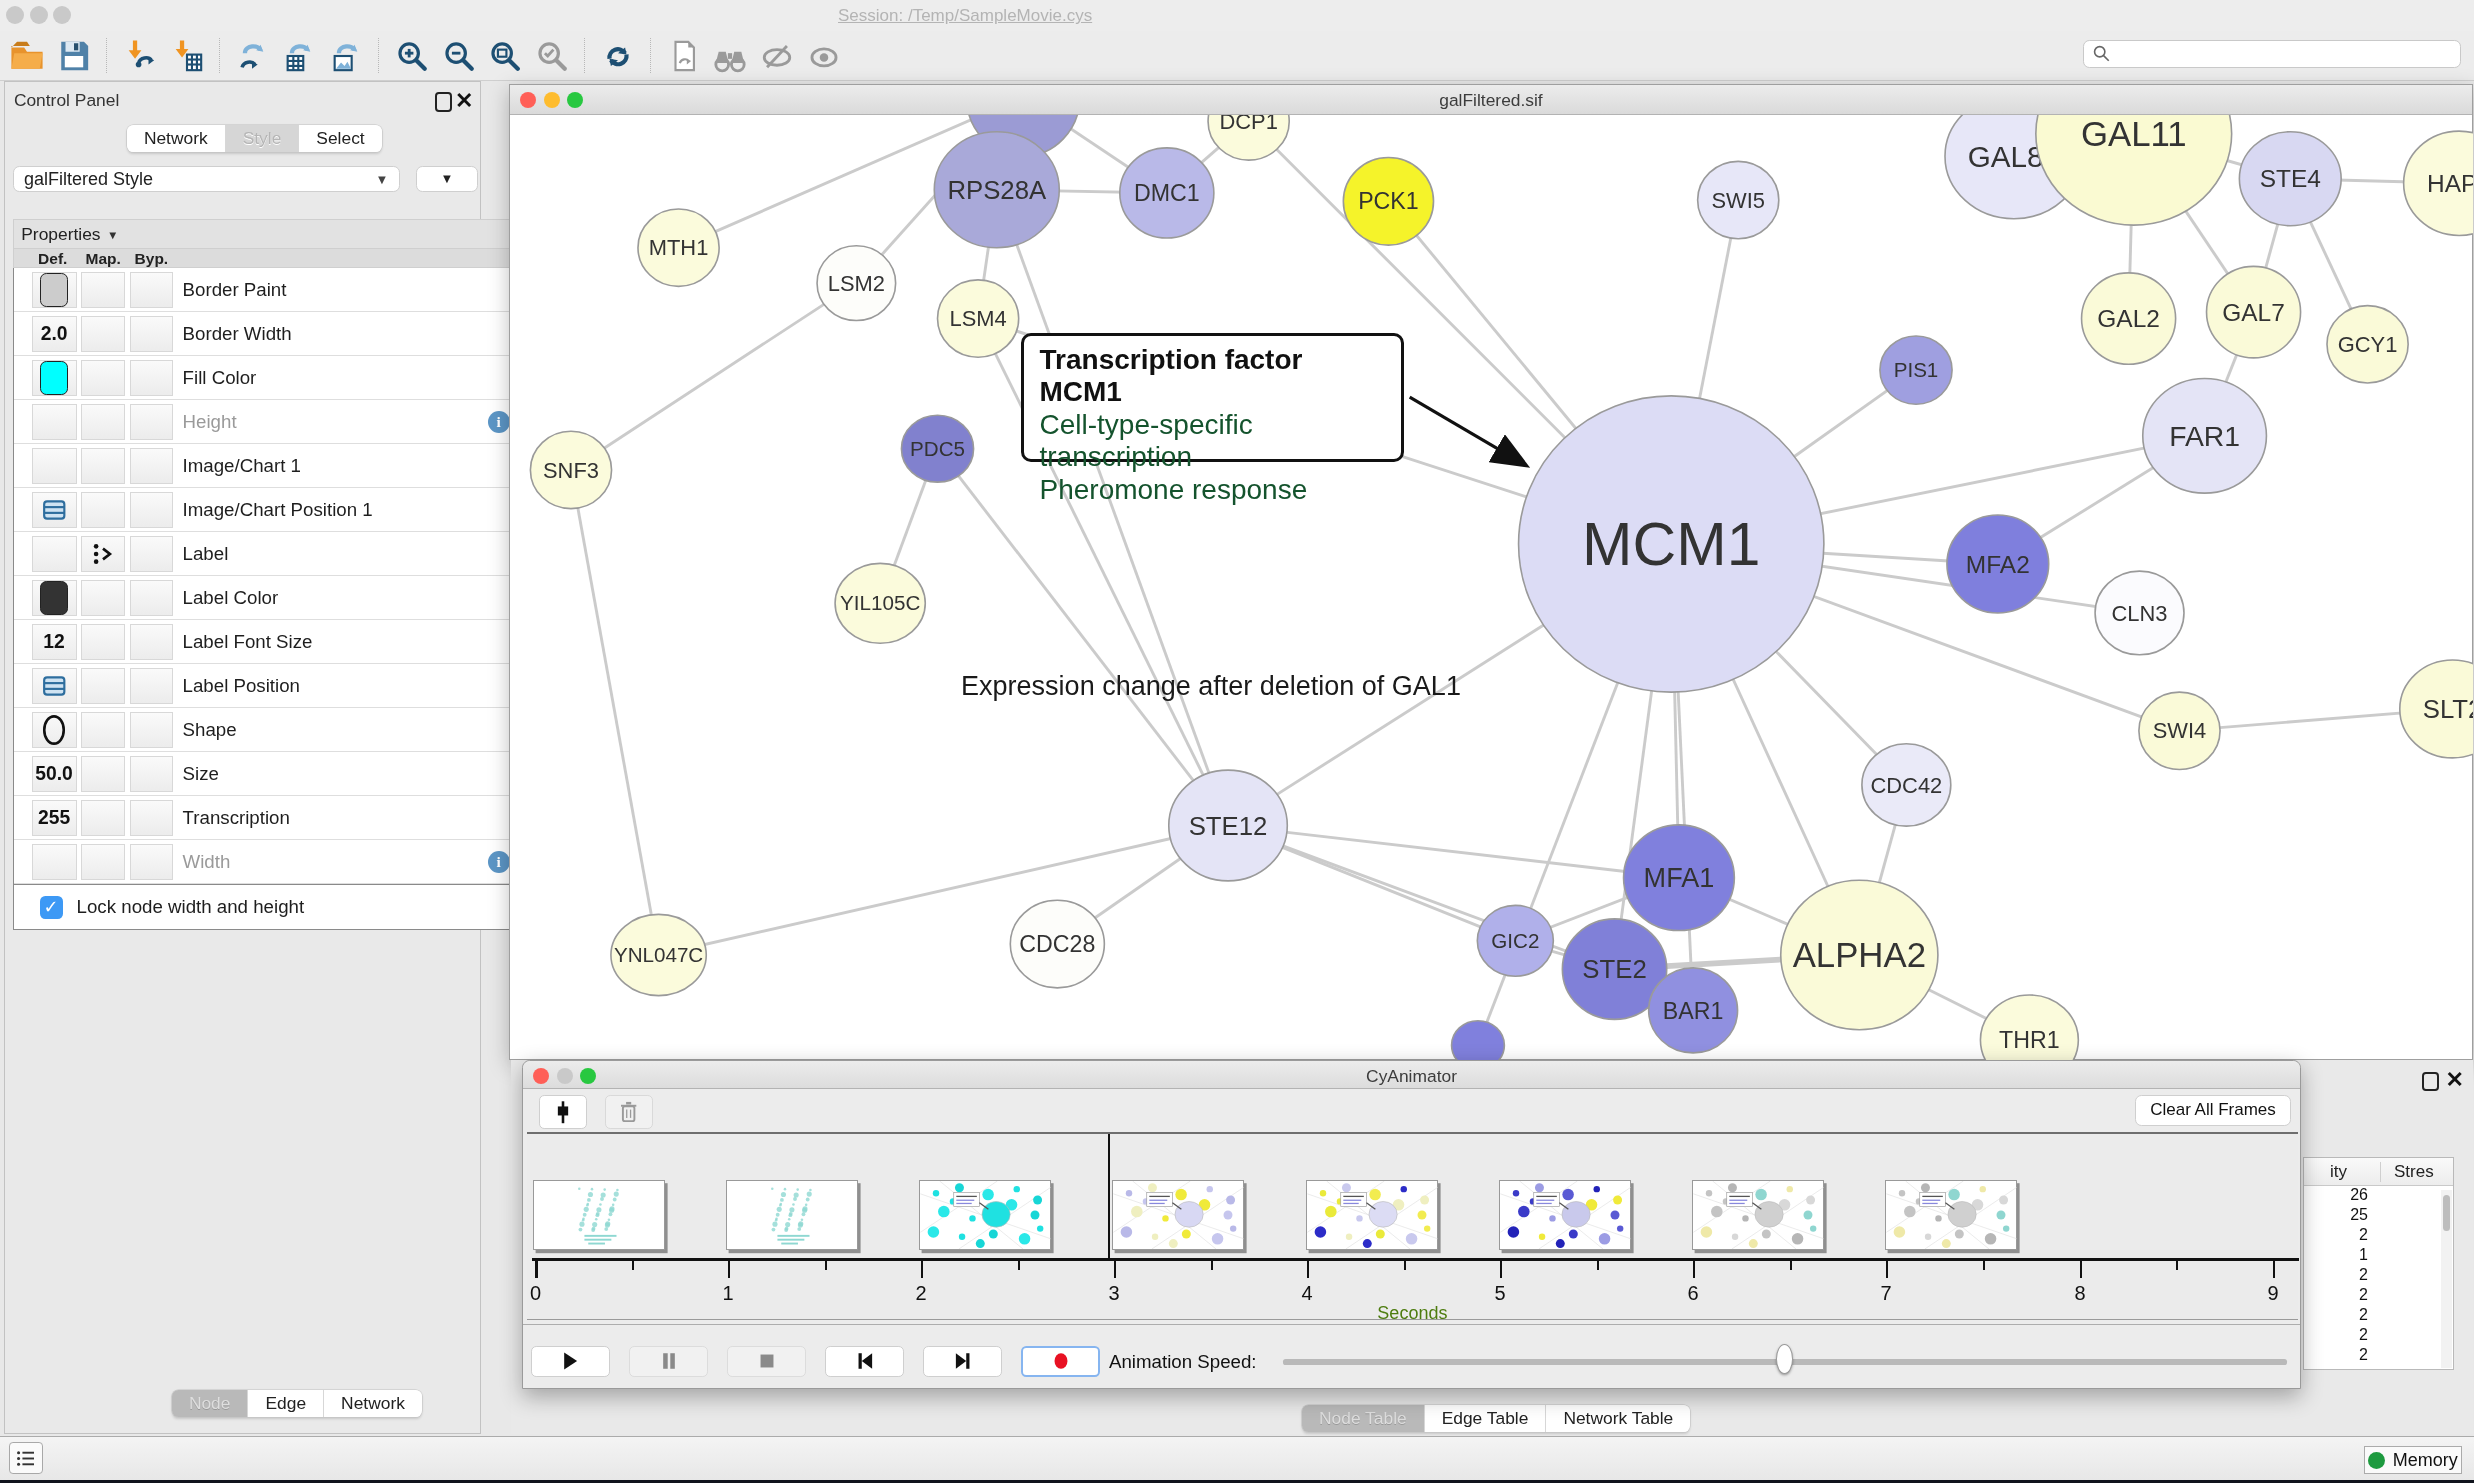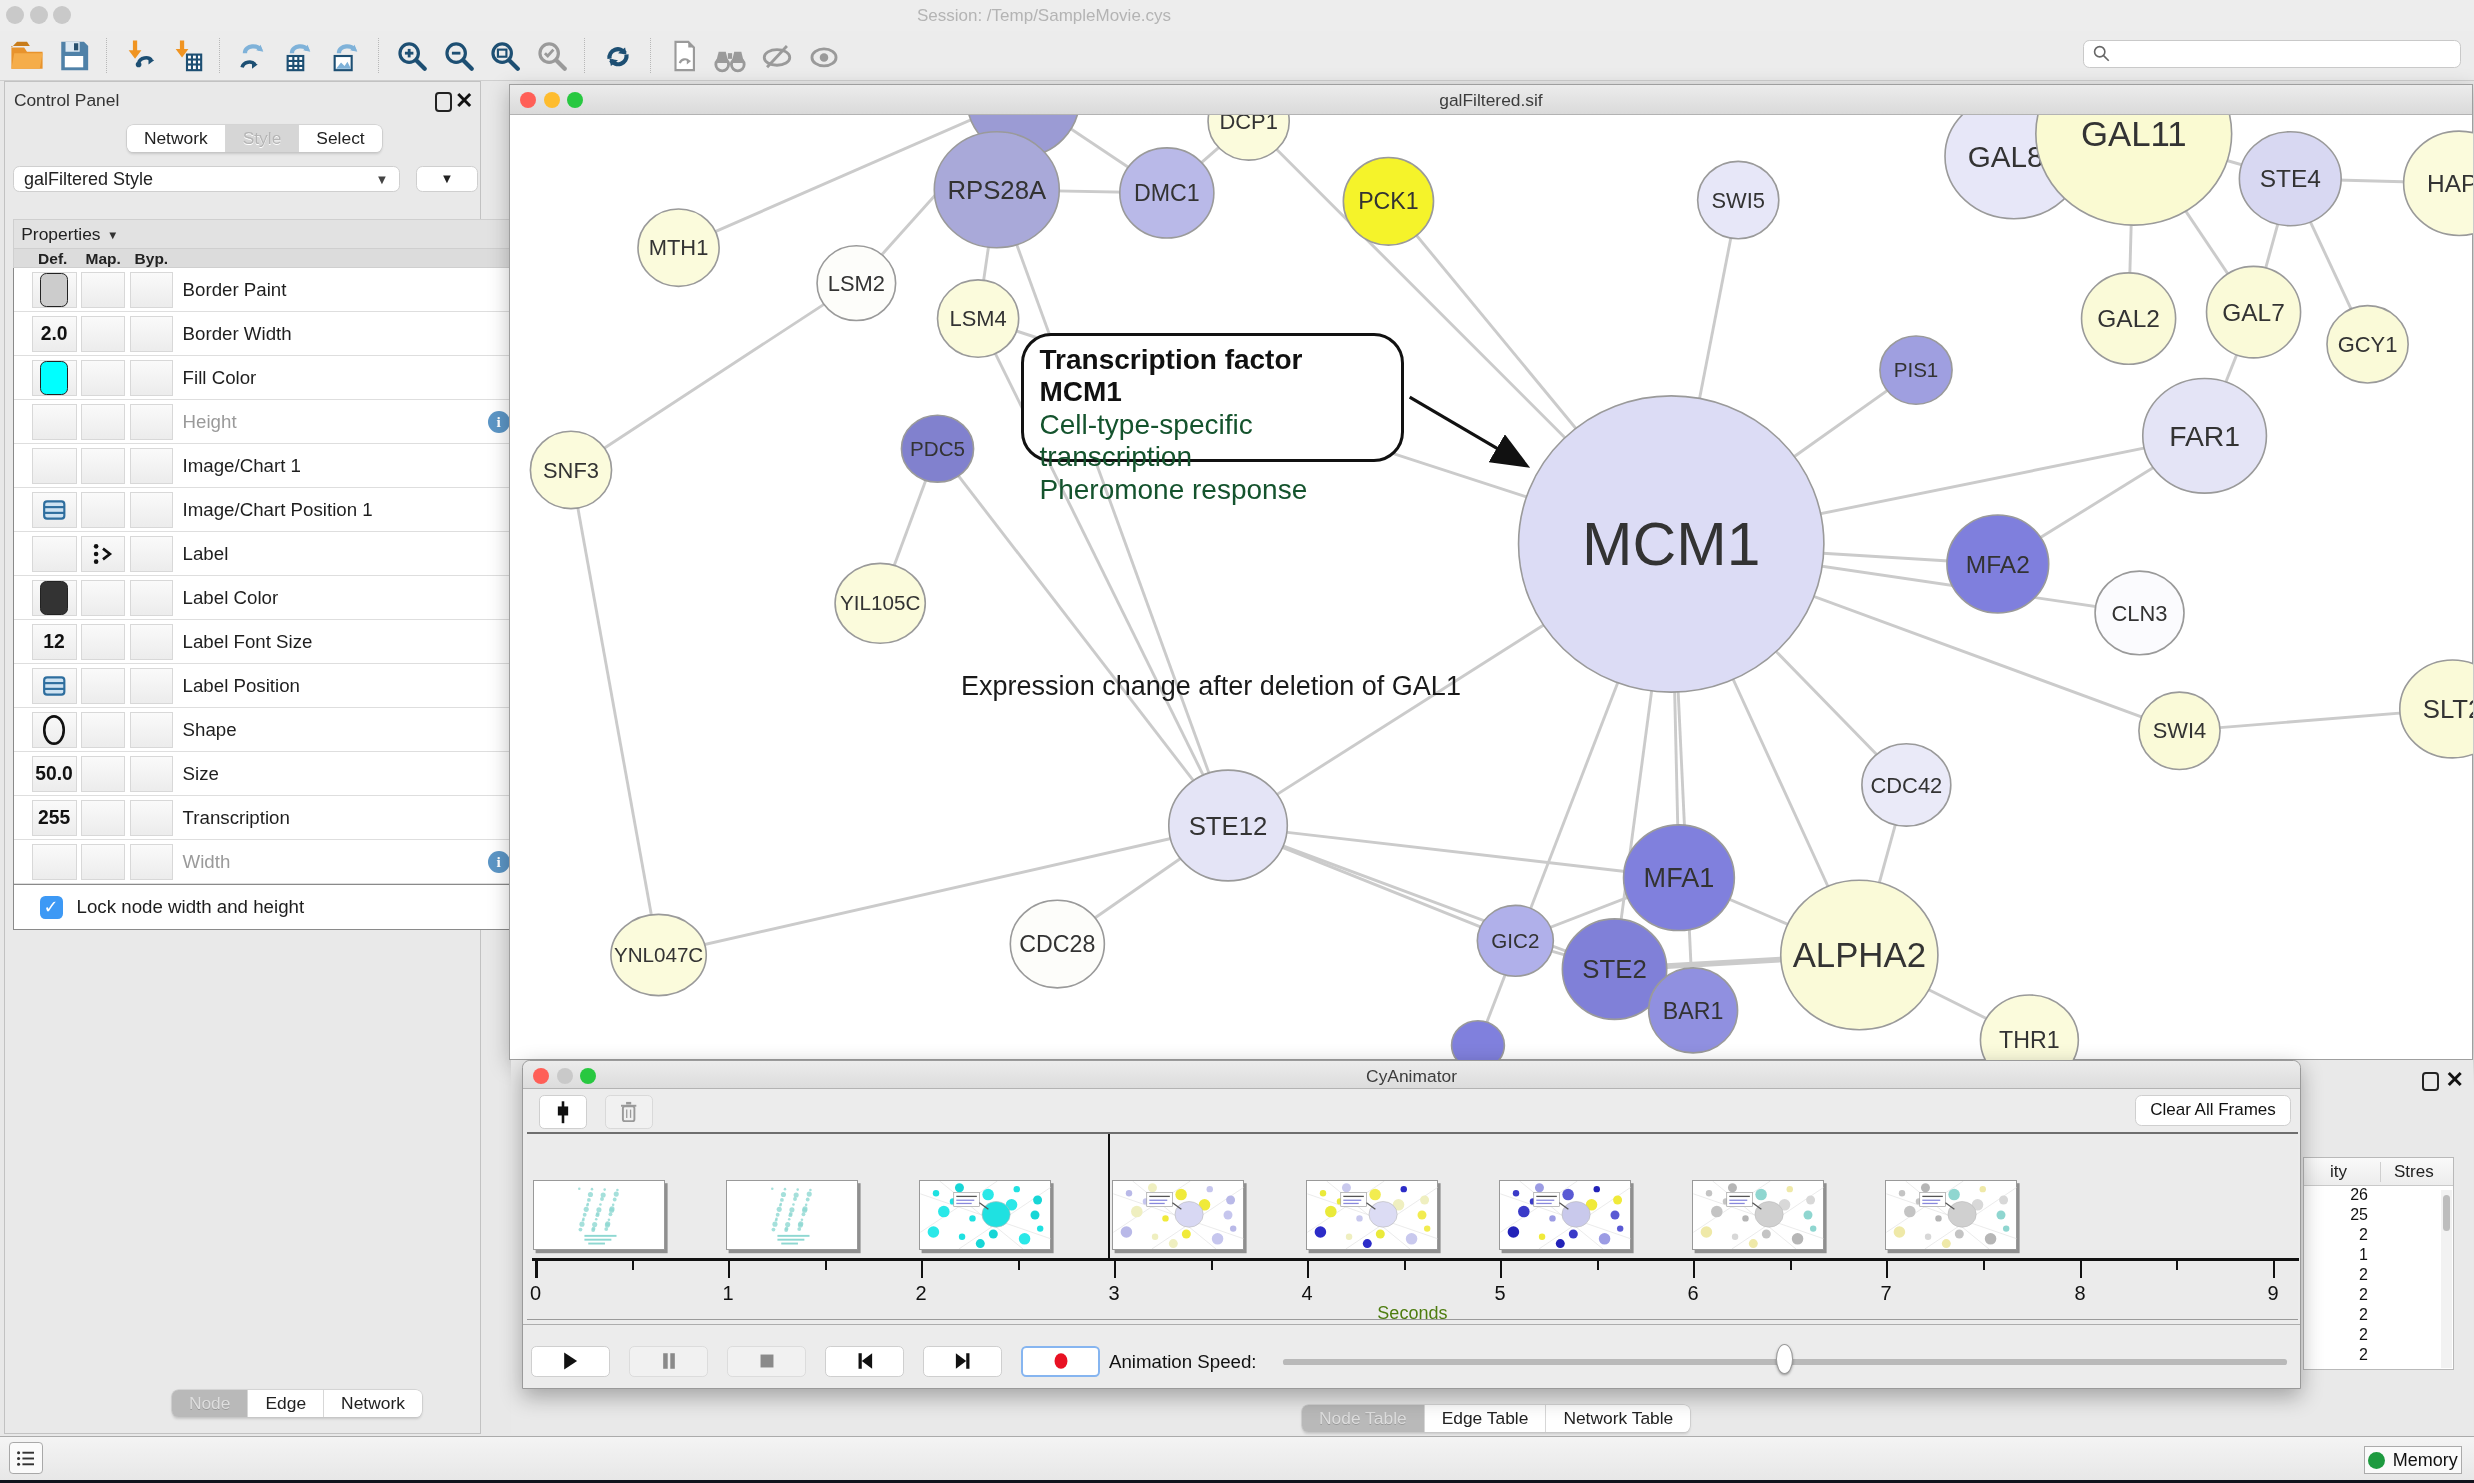--- a/index.html
+++ b/index.html
@@ -3,22 +3,22 @@
 <meta charset="utf-8">
 <style>
   * { margin:0; padding:0; box-sizing:border-box; }
   html,body { width:2475px; height:1484px; overflow:hidden;
     font-family:"Liberation Sans", sans-serif; background:#e8e8e8; }
   #app { position:relative; width:2475px; height:1484px; }
 
   
   #titlebar { position:absolute; left:0; top:0; width:2475px; height:31px; background:#ededed; }
   .tl { position:absolute; top:5.8px; width:18px; height:18px; border-radius:50%; }
-  #session-title { position:absolute; left:838px; top:6.4px; width:412px; text-align:center;
-    font-size:17px; color:#b4b4b4; }
+  #session-title { position:absolute; left:838px; top:6.4px; width:412px; text-align:left;
+    font-size:17px; color:#b4b4b4;text-decoration:underline; }
 
   
   #toolbar { position:absolute; left:0; top:31px; width:2475px; height:50px; background:#ececec;
     border-bottom:1.3px solid #cfcfcf; display:flex; align-items:center; }
   .tb-btn { width:39px; height:40px; margin:0 3.9px; display:flex; align-items:center; justify-content:center; }
   .tb-sep { width:0; height:35px; border-left:1.9px dotted #b8b8b8; margin:0 9px; }
   #search-box { position:absolute; right:14px; top:9px; width:378px; height:28px; background:#fff;
     border:1.3px solid #c9c9c9; border-radius:6.4px; display:flex; align-items:center; padding-left:7.7px; }
   #search-box svg { flex:0 0 auto; }
   #search-input { border:none; outline:none; font-size:17px; width:335px; margin-left:6.4px; background:transparent; }
@@ -72,21 +72,21 @@
 
   
   #network-window { position:absolute; left:509px; top:84px; width:1964px; height:976px;
     background:#fff; border:0.6px solid #9f9f9f; box-shadow:0 6.4px 19.3px rgba(0,0,0,.25); }
   .mac-titlebar { position:absolute; left:0; top:0; right:0; height:30px;
     background:linear-gradient(#ececec,#dadada); border-bottom:1.3px solid #b3b3b3; }
   .mac-title { position:absolute; left:0; right:0; top:5.2px; text-align:center; font-size:17.4px; color:#3c3c3c; }
   .mtl { position:absolute; top:7px; width:16px; height:16px; border-radius:50%; }
   #net-svg { position:absolute; left:0; top:30px; }
   #annotation-box { position:absolute; left:511px; top:248px; width:383px; height:129px; background:#fff;
-    border:3.9px solid #111; border-radius:30px; padding:7.7px 15.5px; }
+    border:3.9px solid #111; border-radius:10px; padding:7.7px 15.5px; }
   #annotation-title { font-size:28px; font-weight:bold; color:#111; }
   .annotation-line { font-size:28px; color:#14532d; margin-top:1px; }
   #net-caption { position:absolute; left:385px; top:586px; width:632px; text-align:center;
     font-size:27px; color:#1a1a1a; }
 
   
   #table-panel { position:absolute; left:511px; top:1060px; width:1962px; height:374px; background:#e9e9e9; }
   #tp-table { position:absolute; left:1792px; top:97px; width:151px; height:213px; background:#fff;
     border:1.3px solid #b9b9b9; overflow:hidden; }
   #tp-header { height:28px; background:linear-gradient(#fafafa,#ececec); border-bottom:1.3px solid #c9c9c9; position:relative; }

